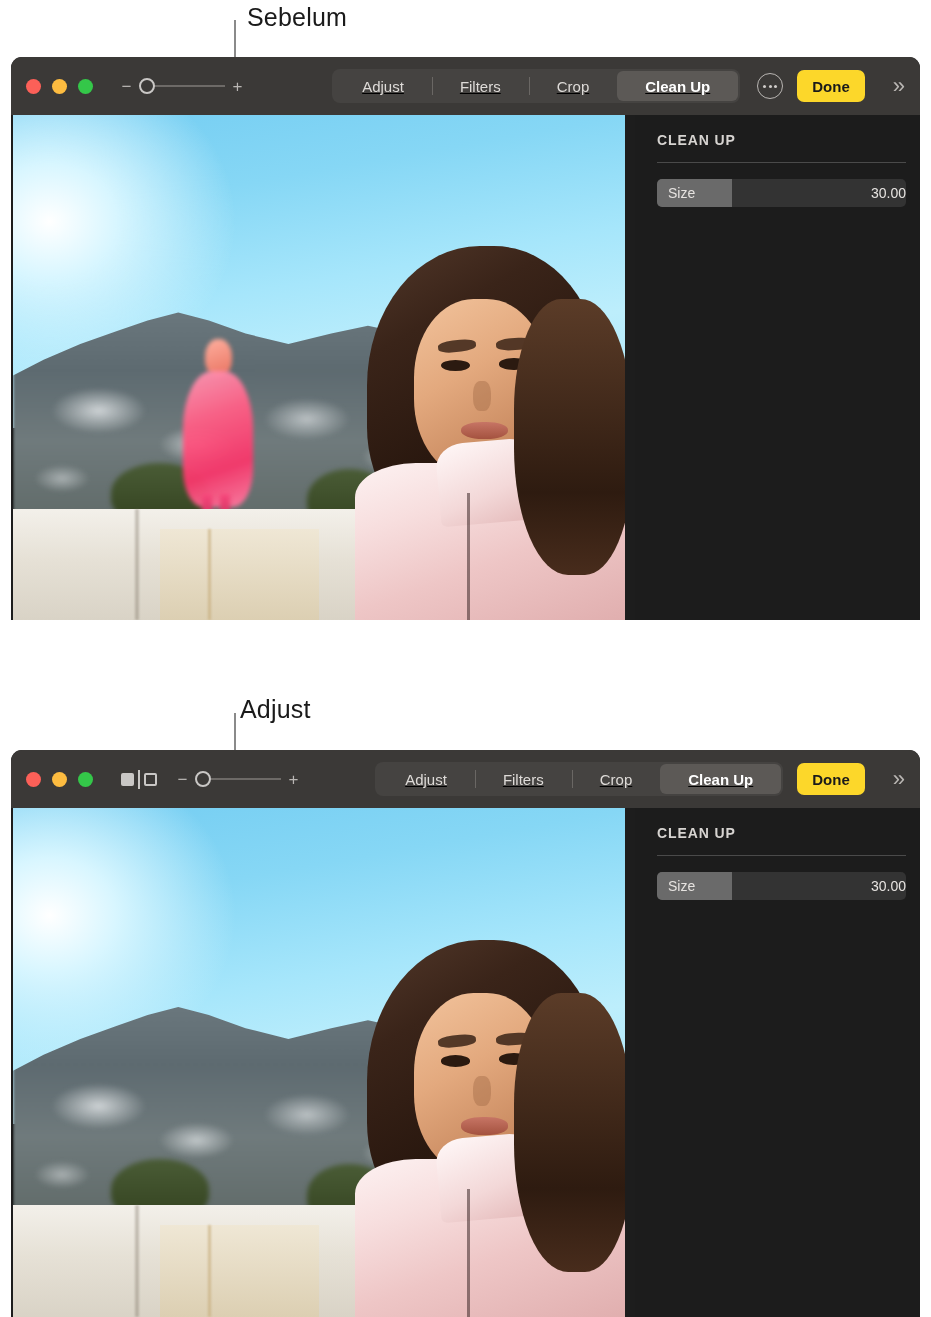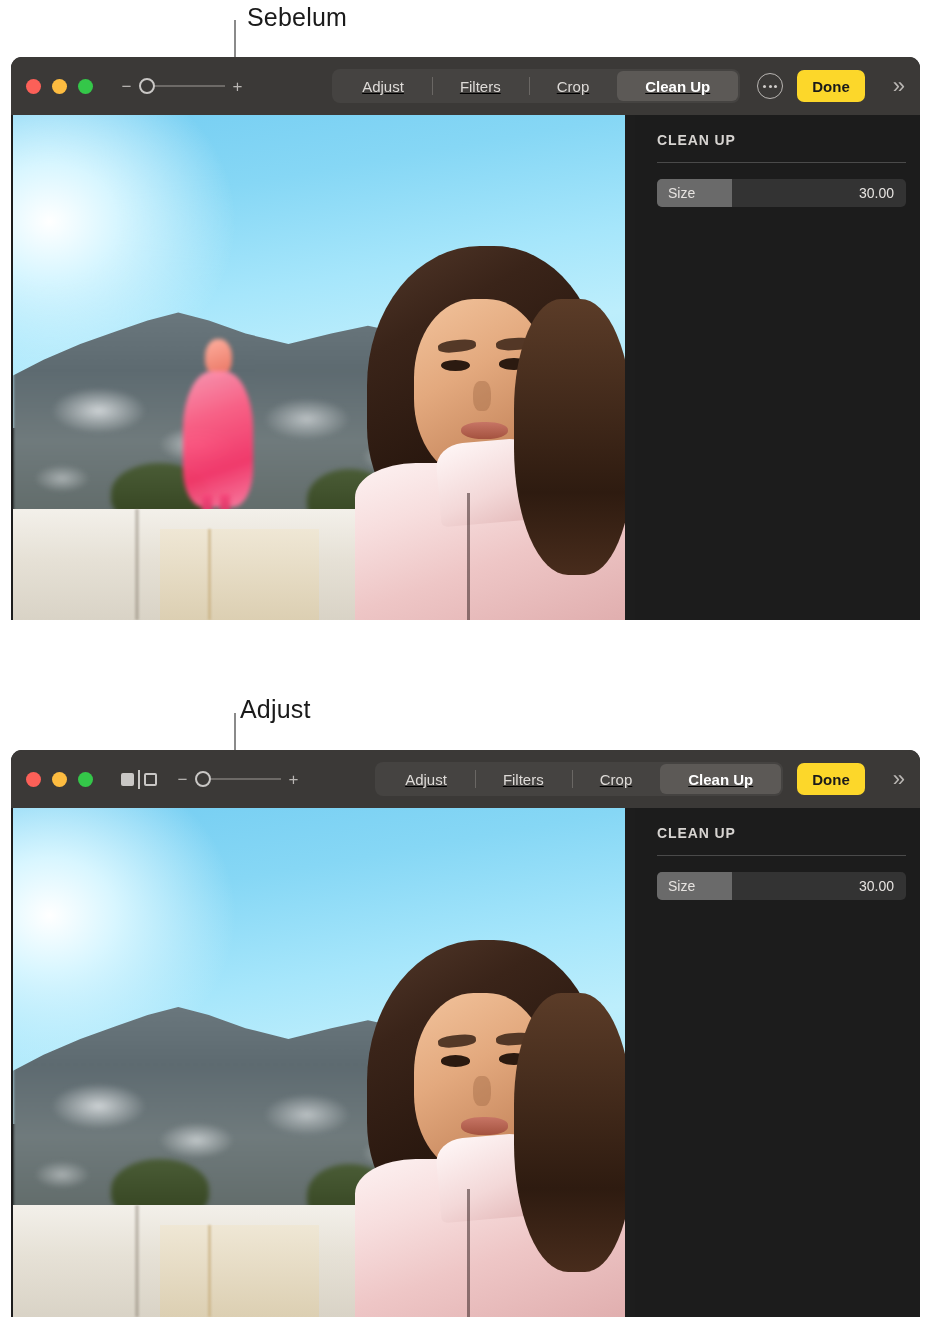--- a/index.html
+++ b/index.html
@@ -319,21 +319,21 @@
     width: 30%;
     background: #6a6a6a;
   }
   .size-label {
     position: relative;
     color: #e6e3e0; font-size: 14px;
     padding-left: 11px;
   }
   .size-value {
     position: relative;
-    margin-left: auto; padding-right: 12px;
+    margin-left: auto; padding-right: 0;
     color: #e6e3e0; font-size: 14px;
   }
 </style>
 </head>
 <body>
 
 <div class="page">
 
   <div class="callout-label" style="left:247px; top:3px;">Sebelum</div>
   <div class="callout-line" style="left:234px; top:20px; height:306px;"></div>

